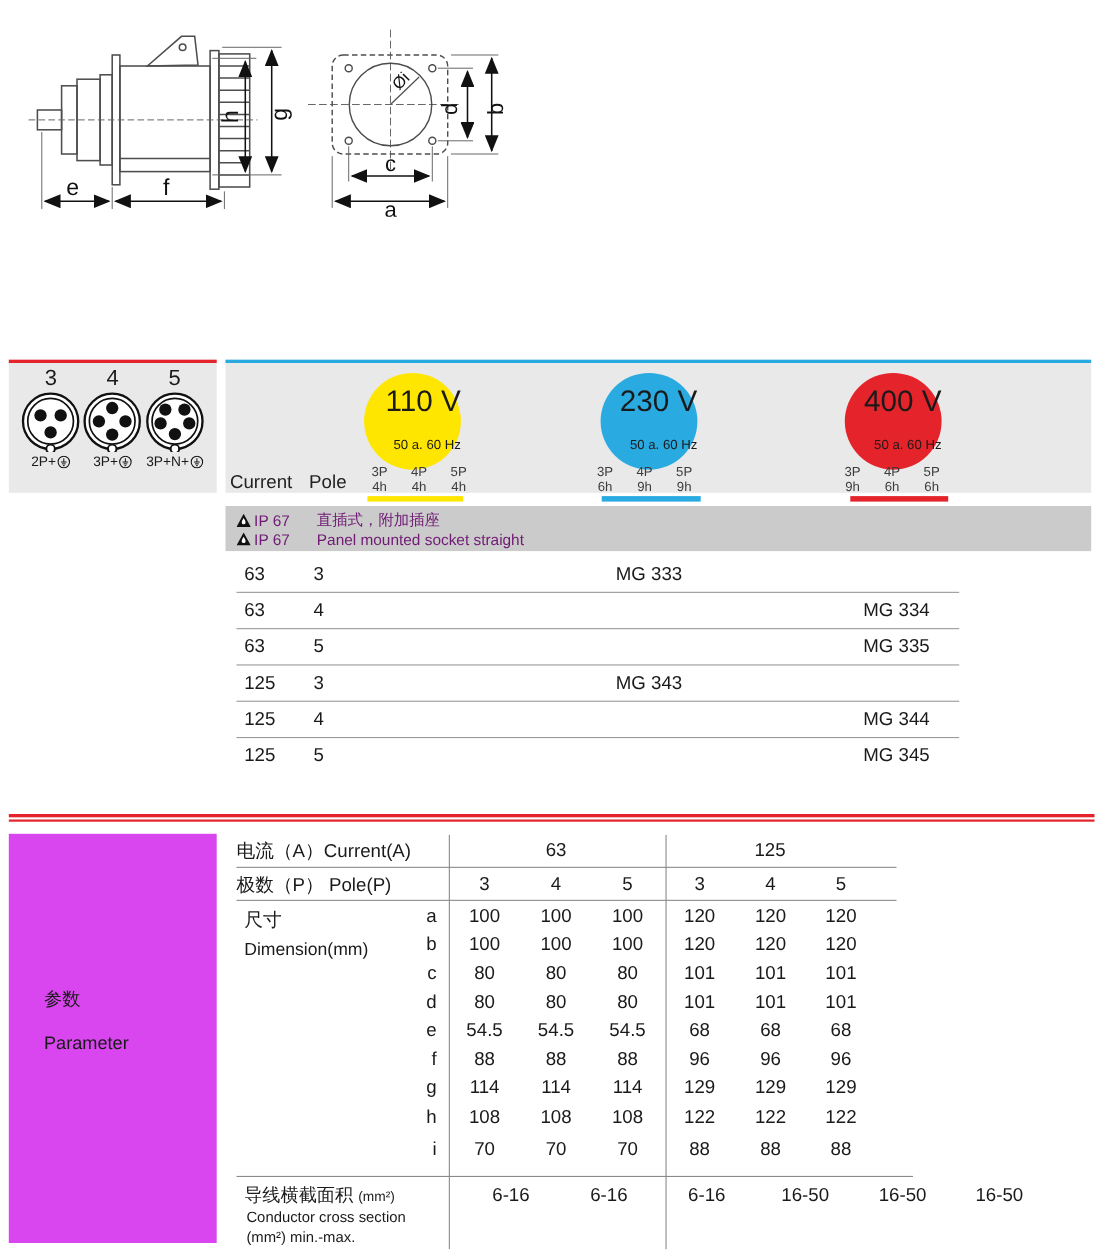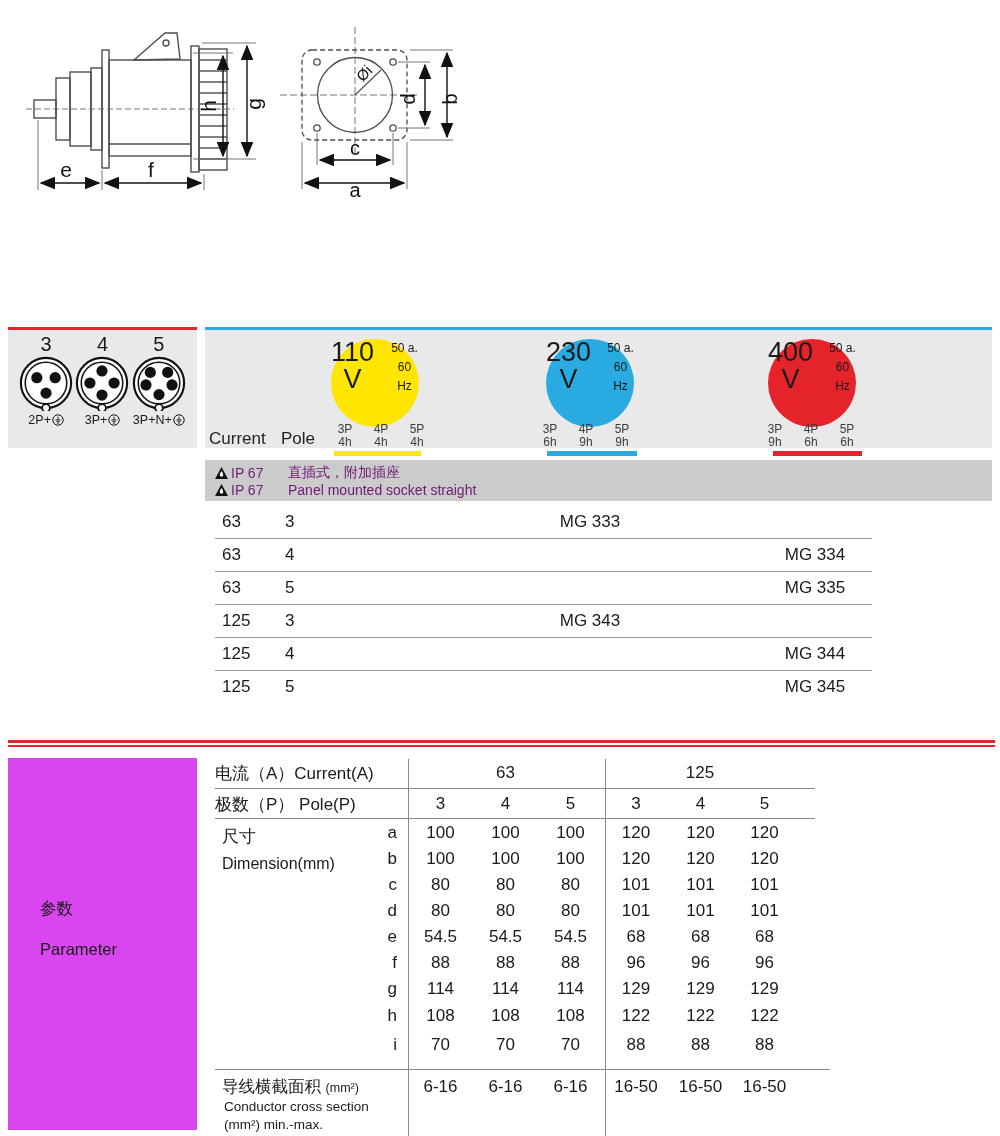--- a/index.html
+++ b/index.html
@@ -11,21 +11,21 @@
   .pole-panel{position:absolute;left:8px;top:327px;width:189px;height:121px;background:#E9E9E9;
               border-top:3px solid #E4232B;box-sizing:border-box;display:flex;justify-content:space-between;
               padding:3px 10px 0 10px;}
   .pole-item{display:flex;flex-direction:column;align-items:center;width:58px;}
   .pole-num{font-size:20px;line-height:22px;}
   .pole-label{font-size:12.5px;margin-top:2px;display:flex;align-items:center;gap:1px;white-space:nowrap;}
 
   .volt-panel{position:absolute;left:205px;top:327px;width:787px;height:121px;background:#E9E9E9;
               border-top:3px solid #29ABE2;box-sizing:border-box;}
   .vcircle{position:absolute;top:9px;width:88px;height:88px;border-radius:50%;
-           display:flex;flex-direction:row;align-items:flex-start;justify-content:center;text-align:center;gap:16px;}
+           display:flex;flex-direction:column;align-items:flex-end;justify-content:center;text-align:center;gap:16px;}
   .v-yellow{background:#FFE600;} .v-blue{background:#29ABE2;} .v-red{background:#E4232B;}
   .vvolt{font-size:27px;line-height:27px;}
   .vfreq{font-size:12px;line-height:19px;}
   .vp-label{position:absolute;top:99px;font-size:17px;color:#222;}
   .codes{position:absolute;top:93px;display:flex;}
   .code{width:36px;text-align:center;font-size:12px;line-height:13px;color:#3c3c3c;}
 
   .bar{position:absolute;top:451px;height:5px;}
   .bar-yellow{left:334px;width:87px;background:#FFE600;}
   .bar-blue{left:547px;width:90px;background:#29ABE2;}
@@ -478,21 +478,21 @@
     <span class="pc5">88</span>
     <span class="pcell">88</span>
   </div>
 
   <div class="hline" style="left:215px;top:1069px;width:615px;"></div>
 
   <div class="cond-zh"><span>导线横截面积</span> <span class="cond-unit">(mm²)</span></div>
   <div class="cond-en1">Conductor cross section</div>
   <div class="cond-en2">(mm²) min.-max.</div>
 
-  <div class="prow" style="top:1074px;">
+  <div class="prow" style="top:1074px;gap:24px;">
     <span class="pl"></span>
     <span class="pcell">6-16</span>
     <span class="pcell">6-16</span>
     <span class="pcell">6-16</span>
     <span class="pc4">16-50</span>
     <span class="pc5">16-50</span>
     <span class="pcell">16-50</span>
   </div>
 
 </div>

